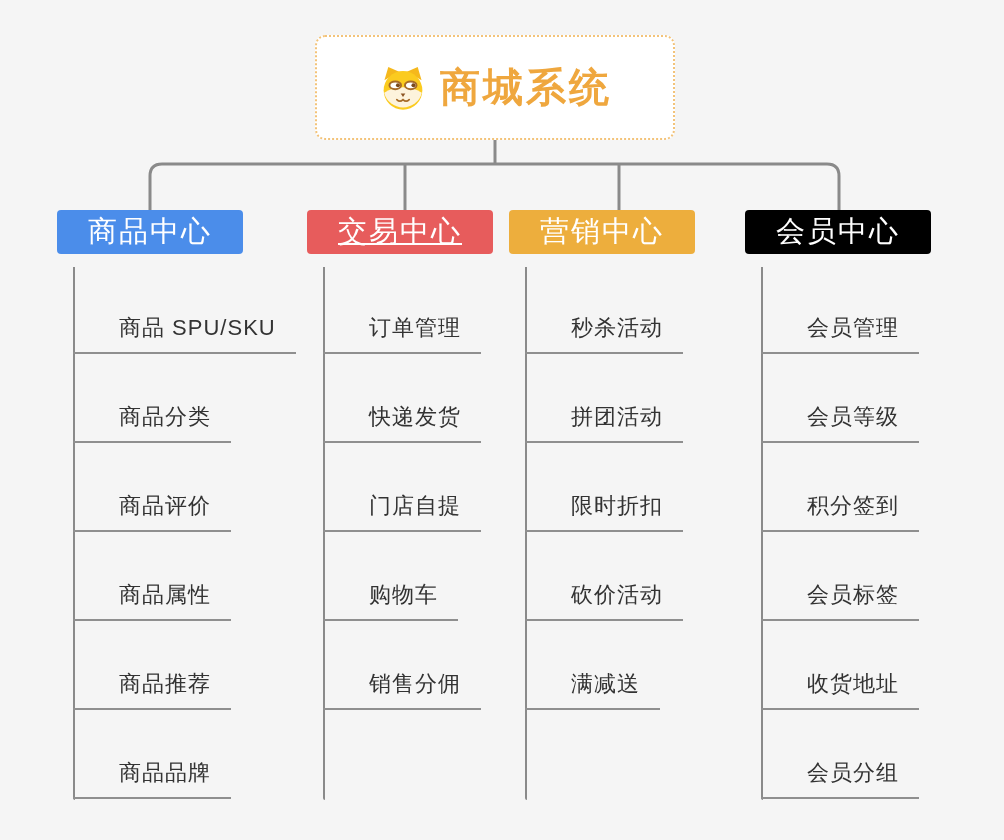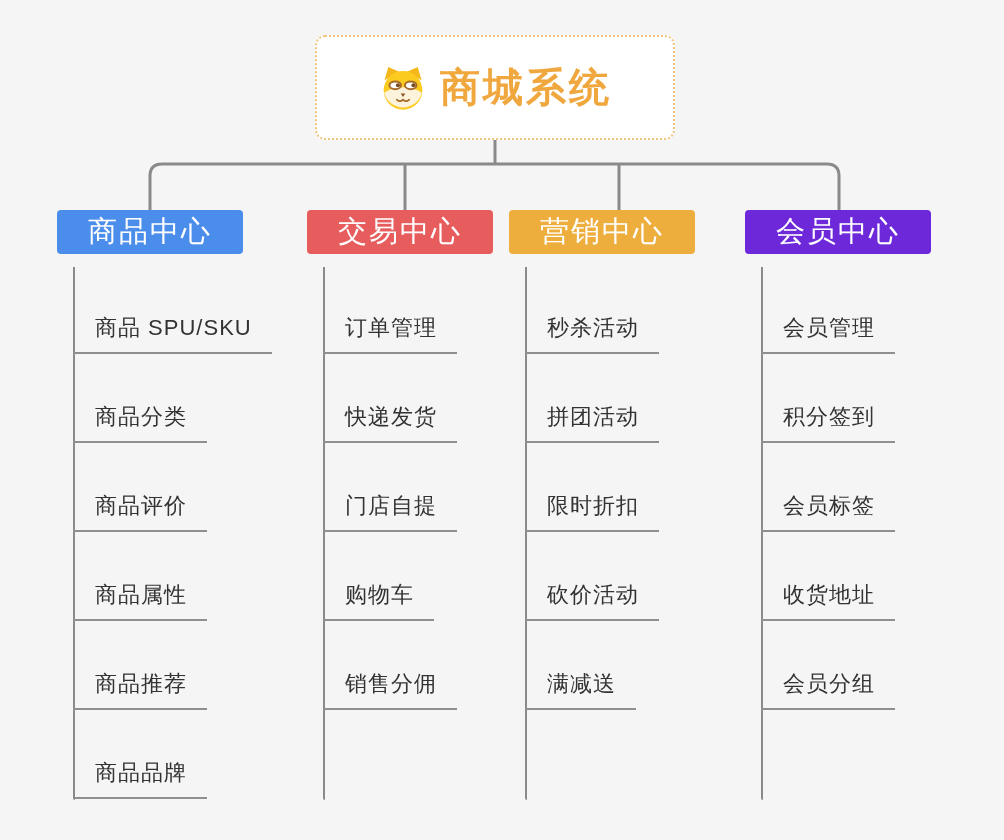--- a/index.html
+++ b/index.html
@@ -22,21 +22,21 @@
     height:44px;border-radius:4px;color:#FFFFFF;
     font-size:29px;letter-spacing:2px;
     display:flex;align-items:center;justify-content:center;
   }
   .trunk{position:absolute;left:16px;top:57px;width:2px;height:533px;border-radius:0 0 0 2px;}
   .leaves{position:absolute;left:16px;top:57px;}
   .leaf{
     box-sizing:border-box;height:89px;width:fit-content;
     display:flex;align-items:flex-end;white-space:nowrap;
     border-bottom:2px solid #8F8F8F;
-    padding:0 20px 9px 22px;
+    padding:0 20px 9px 46px;
     font-size:22px;letter-spacing:1px;color:#333333;
   }
   .leaf:first-child{height:87px;}
 </style>
 </head>
 <body style="background: rgb(245, 245, 245);">
 
 <svg class="connectors" width="1004" height="840">
   <path d="M495 138 V164" fill="none" stroke-width="3" style="stroke: rgb(138, 138, 138);"></path>
   <path d="M150 210 V176 Q150 164 162 164 H827 Q839 164 839 176 V210" fill="none" stroke-width="3" style="stroke: rgb(138, 138, 138);"></path>
@@ -69,21 +69,21 @@
     <div class="leaf">商品 SPU/SKU</div>
     <div class="leaf">商品分类</div>
     <div class="leaf">商品评价</div>
     <div class="leaf">商品属性</div>
     <div class="leaf">商品推荐</div>
     <div class="leaf">商品品牌</div>
   </div>
 </div>
 
 <div class="branch" style="left:307px">
-  <div class="branch-node" style="background-color: rgb(231, 92, 92);">交易中心</div>
+  <div class="branch-node" style="background-color: rgb(231, 92, 92); text-decoration: underline;">交易中心</div>
   <div class="trunk" style="background-color: rgb(138, 138, 138);"></div>
   <div class="leaves">
     <div class="leaf">订单管理</div>
     <div class="leaf">快递发货</div>
     <div class="leaf">门店自提</div>
     <div class="leaf">购物车</div>
     <div class="leaf">销售分佣</div>
   </div>
 </div>
 
@@ -93,22 +93,23 @@
   <div class="leaves">
     <div class="leaf">秒杀活动</div>
     <div class="leaf">拼团活动</div>
     <div class="leaf">限时折扣</div>
     <div class="leaf">砍价活动</div>
     <div class="leaf">满减送</div>
   </div>
 </div>
 
 <div class="branch" style="left:745px">
-  <div class="branch-node" style="background-color: #6d28d9;">会员中心</div>
+  <div class="branch-node" style="background-color: #000000;">会员中心</div>
   <div class="trunk" style="background-color: rgb(138, 138, 138);"></div>
   <div class="leaves">
     <div class="leaf">会员管理</div>
+    <div class="leaf">会员等级</div>
     <div class="leaf">积分签到</div>
     <div class="leaf">会员标签</div>
     <div class="leaf">收货地址</div>
     <div class="leaf">会员分组</div>
   </div>
 </div>
 
 </body></html>

